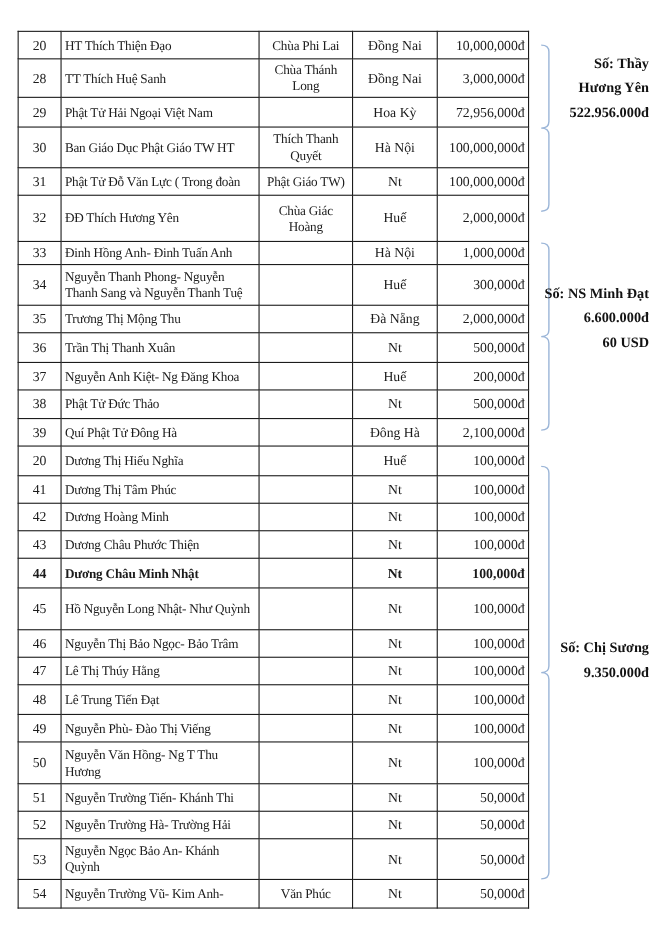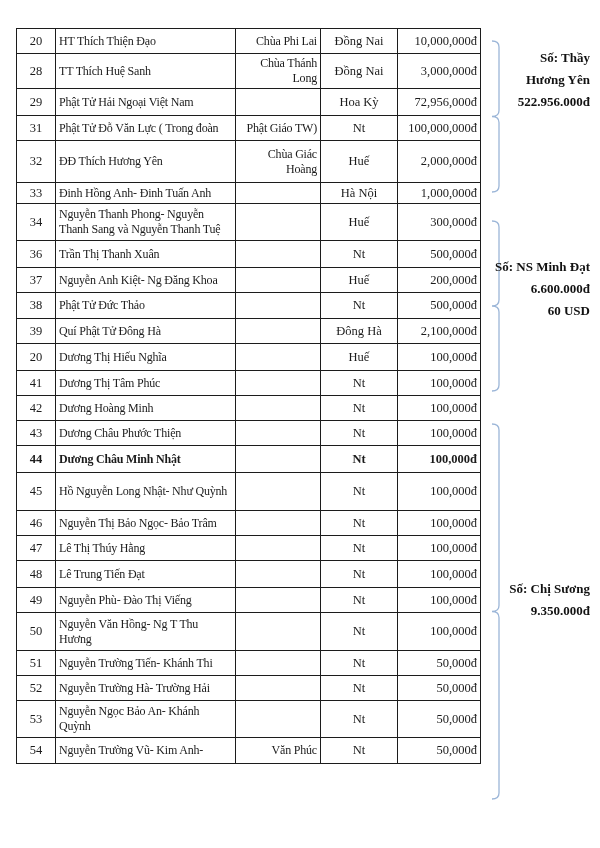--- a/index.html
+++ b/index.html
@@ -37,21 +37,21 @@
     padding: 2px 1px;
   }
   td.col-name {
     text-align: left;
     padding-left: 5px;
     padding-right: 2px;
     font-size: 12px;
     letter-spacing: -0.2px;
   }
   td.col-detail {
-    text-align: right;
+    text-align: center;
     padding-left: 5px;
     padding-right: 2px;
     font-size: 12px;
     letter-spacing: -0.2px;
   }
   td.col-place {
     text-align: center;
     padding: 2px 1px;
   }
   td.col-amount {
@@ -108,20 +108,27 @@
           <td class="col-place">Đồng Nai</td>
           <td class="col-amount">3,000,000đ</td>
         </tr>
         <tr style="height: 27px;">
           <td class="col-no">29</td>
           <td class="col-name">Phật Tử Hải Ngoại Việt Nam</td>
           <td class="col-detail"></td>
           <td class="col-place">Hoa Kỳ</td>
           <td class="col-amount">72,956,000đ</td>
         </tr>
+        <tr style="height: 37px;">
+          <td class="col-no">30</td>
+          <td class="col-name">Ban Giáo Dục Phật Giáo TW HT</td>
+          <td class="col-detail">Thích Thanh Quyết</td>
+          <td class="col-place">Hà Nội</td>
+          <td class="col-amount">100,000,000đ</td>
+        </tr>
         <tr style="height: 25px;">
           <td class="col-no">31</td>
           <td class="col-name">Phật Tử Đỗ Văn Lực ( Trong đoàn</td>
           <td class="col-detail">Phật Giáo TW)</td>
           <td class="col-place">Nt</td>
           <td class="col-amount">100,000,000đ</td>
         </tr>
         <tr style="height: 42px;">
           <td class="col-no">32</td>
           <td class="col-name">ĐĐ Thích Hương Yên</td>
@@ -135,20 +142,27 @@
           <td class="col-detail"></td>
           <td class="col-place">Hà Nội</td>
           <td class="col-amount">1,000,000đ</td>
         </tr>
         <tr style="height: 37px;">
           <td class="col-no">34</td>
           <td class="col-name">Nguyễn Thanh Phong- Nguyễn Thanh Sang và Nguyễn Thanh Tuệ</td>
           <td class="col-detail"></td>
           <td class="col-place">Huế</td>
           <td class="col-amount">300,000đ</td>
+        </tr>
+        <tr style="height: 25px;">
+          <td class="col-no">35</td>
+          <td class="col-name">Trương Thị Mộng Thu</td>
+          <td class="col-detail"></td>
+          <td class="col-place">Đà Nẵng</td>
+          <td class="col-amount">2,000,000đ</td>
         </tr>
         <tr style="height: 27px; padding-left: 43px;">
           <td class="col-no">36</td>
           <td class="col-name">Trần Thị Thanh Xuân</td>
           <td class="col-detail"></td>
           <td class="col-place">Nt</td>
           <td class="col-amount">500,000đ</td>
         </tr>
         <tr style="height: 25px;">
           <td class="col-no">37</td>

